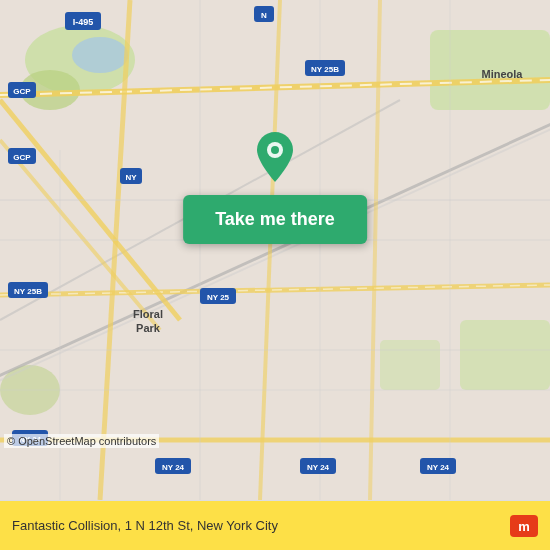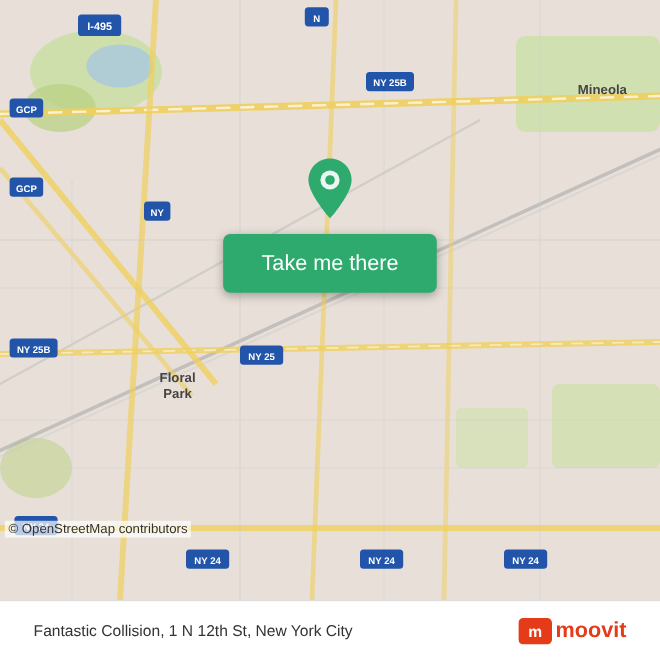--- a/index.html
+++ b/index.html
@@ -30,21 +30,21 @@
       position: absolute;
       top: 195px;
       left: 50%;
       transform: translateX(-50%);
       background: #2eaa6e;
       color: white;
       border: none;
       border-radius: 6px;
       padding: 14px 32px;
       font-size: 18px;
-      font-weight: normal;
+      font-weight: bold;
       cursor: pointer;
       white-space: nowrap;
       box-shadow: 0 2px 8px rgba(0,0,0,0.3);
       z-index: 10;
     }
 
     
     #location-pin {
       position: absolute;
       top: 130px;
@@ -52,25 +52,25 @@
       transform: translateX(-50%);
       z-index: 10;
       width: 54px;
       height: 54px;
     }
 
     
     #bottom-bar {
       width: 550px;
       height: 50px;
-      background: #ffffff;
+      background: #fde047;
       display: flex;
       align-items: center;
       justify-content: space-between;
-      padding: 0 28px;
+      padding: 0 12px;
       border-top: 1px solid #ddd;
     }
 
     #location-text {
       font-size: 13px;
       color: #333;
       flex: 1;
     }
 
     #moovit-logo {
@@ -206,15 +206,14 @@
 
 <div id="bottom-bar">
   <span id="location-text">Fantastic Collision, 1 N 12th St, New York City</span>
 
   <div id="moovit-logo">
 
     <svg width="28" height="22" viewBox="0 0 28 22" xmlns="http://www.w3.org/2000/svg">
       <rect width="28" height="22" rx="4" fill="#e63b19"></rect>
       <text x="14" y="16" text-anchor="middle" font-size="13" fill="white" font-weight="bold">m</text>
     </svg>
-    <span id="moovit-logo-text">moovit</span>
   </div>
 </div>
 
 </body></html>

